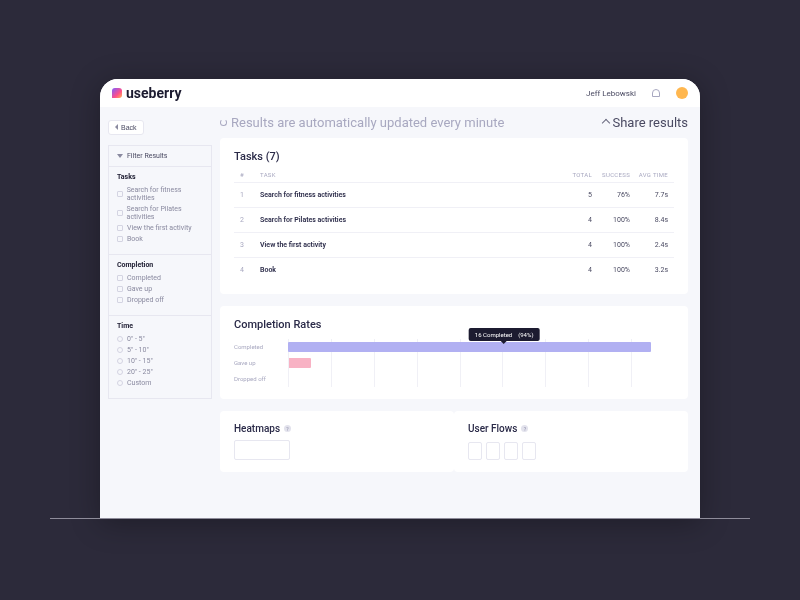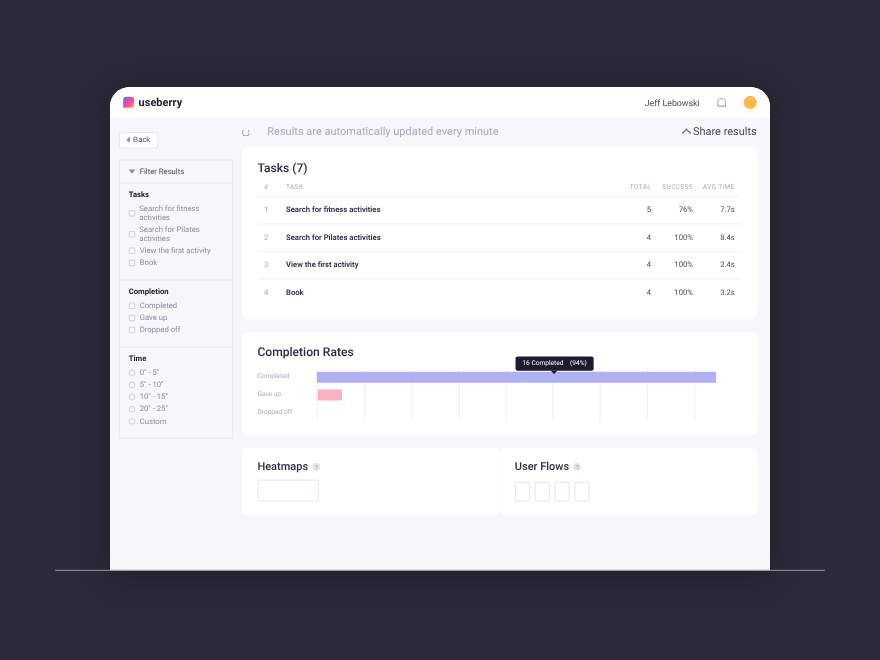--- a/index.html
+++ b/index.html
@@ -38,21 +38,21 @@
     align-items: center;
     padding: 0 12px;
     font-size: 8px;
   }
   .logo {
     display: flex;
     align-items: center;
     gap: 4px;
     font-weight: 700;
     color: #1c1b30;
-    font-size: 10px;
+    font-size: 14px;
   }
   .logo-mark {
     width: 10px; height: 10px;
     border-radius: 3px 3px 3px 0;
     background: linear-gradient(135deg, #7b5cff 0%, #ff4f8b 60%, #ffb74f 100%);
   }
   .header-spacer { flex: 1; }
   .user-area {
     display: flex;
     align-items: center;
@@ -152,24 +152,24 @@
 
   
   .main {
     flex: 1;
     padding: 8px 12px 0 0;
     overflow: hidden;
   }
   .meta-row {
     display: flex;
     align-items: center;
-    font-size: 10px;
+    font-size: 13px;
     color: #a8a8c0;
     margin-bottom: 8px;
-    gap: 16px;
+    gap: 4px;
   }
   .refresh-icon {
     width: 7px; height: 7px;
     border: 1px solid #a8a8c0;
     border-radius: 50%;
     border-top-color: transparent;
     position: relative;
   }
   .share {
     margin-left: auto;

